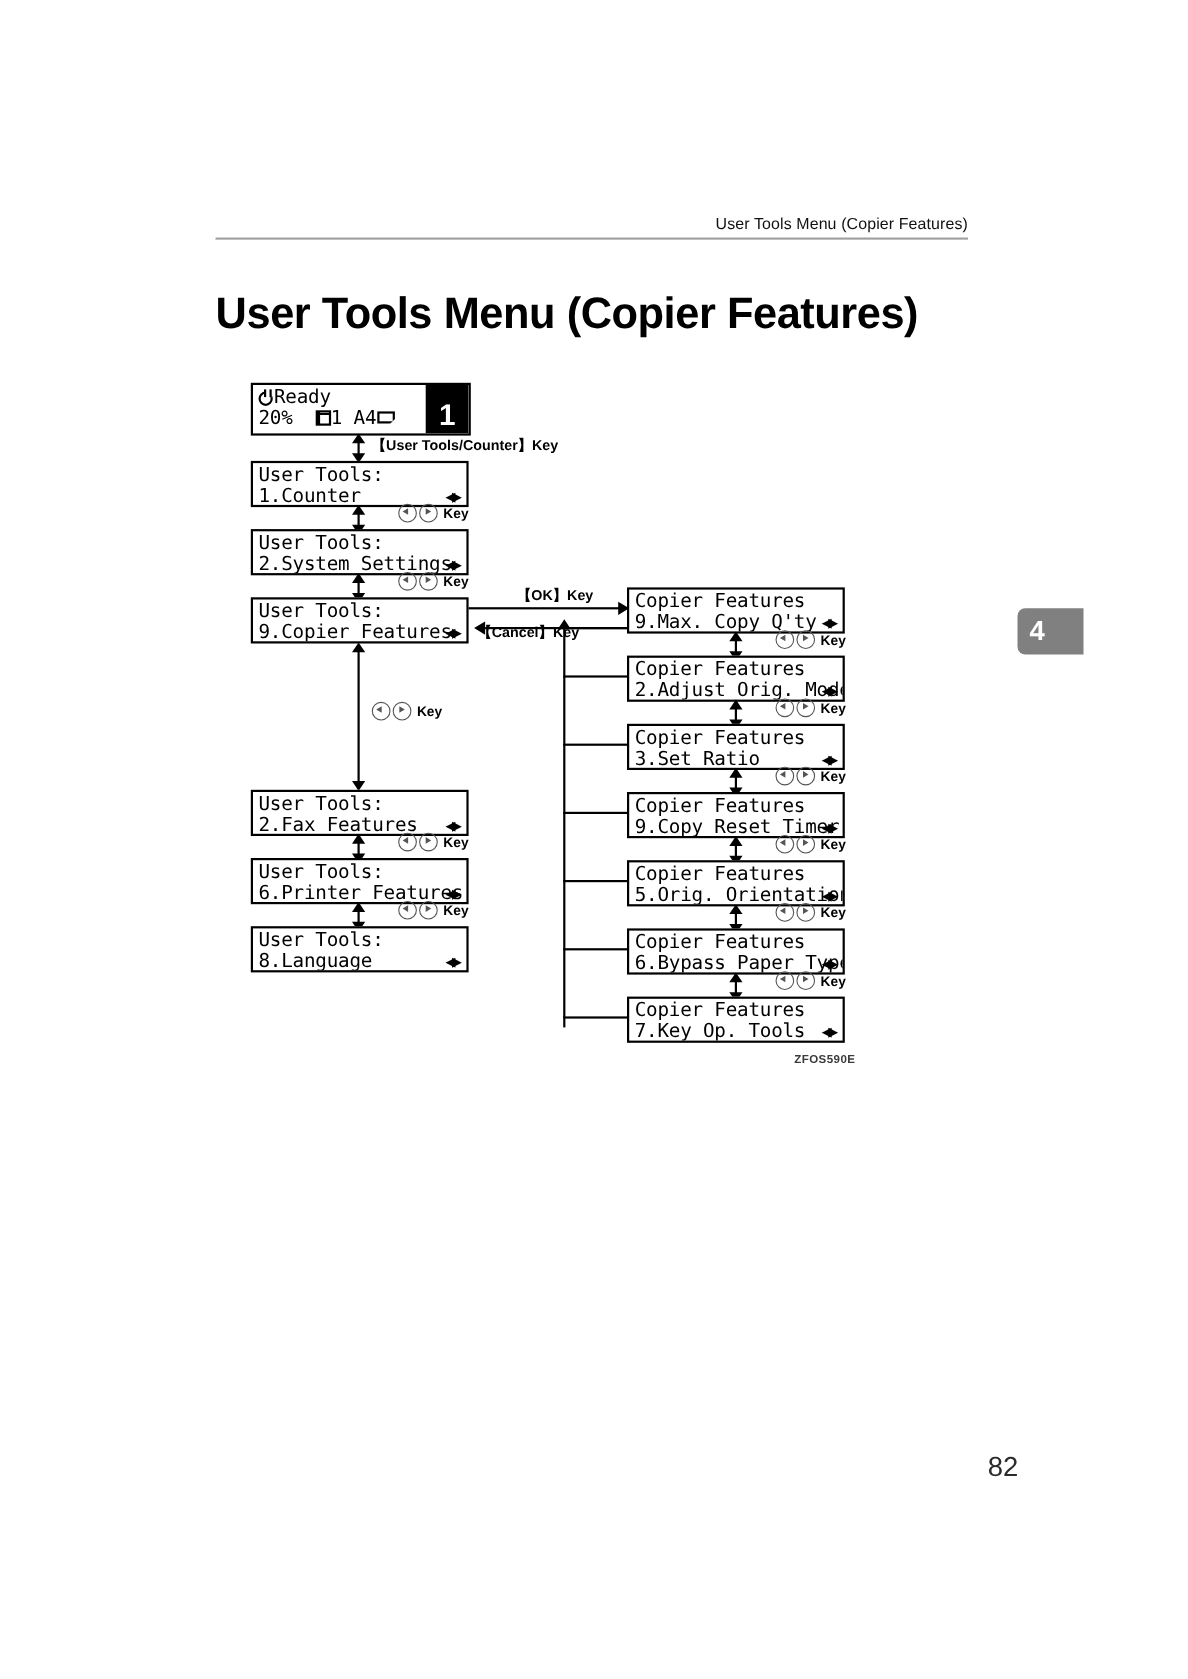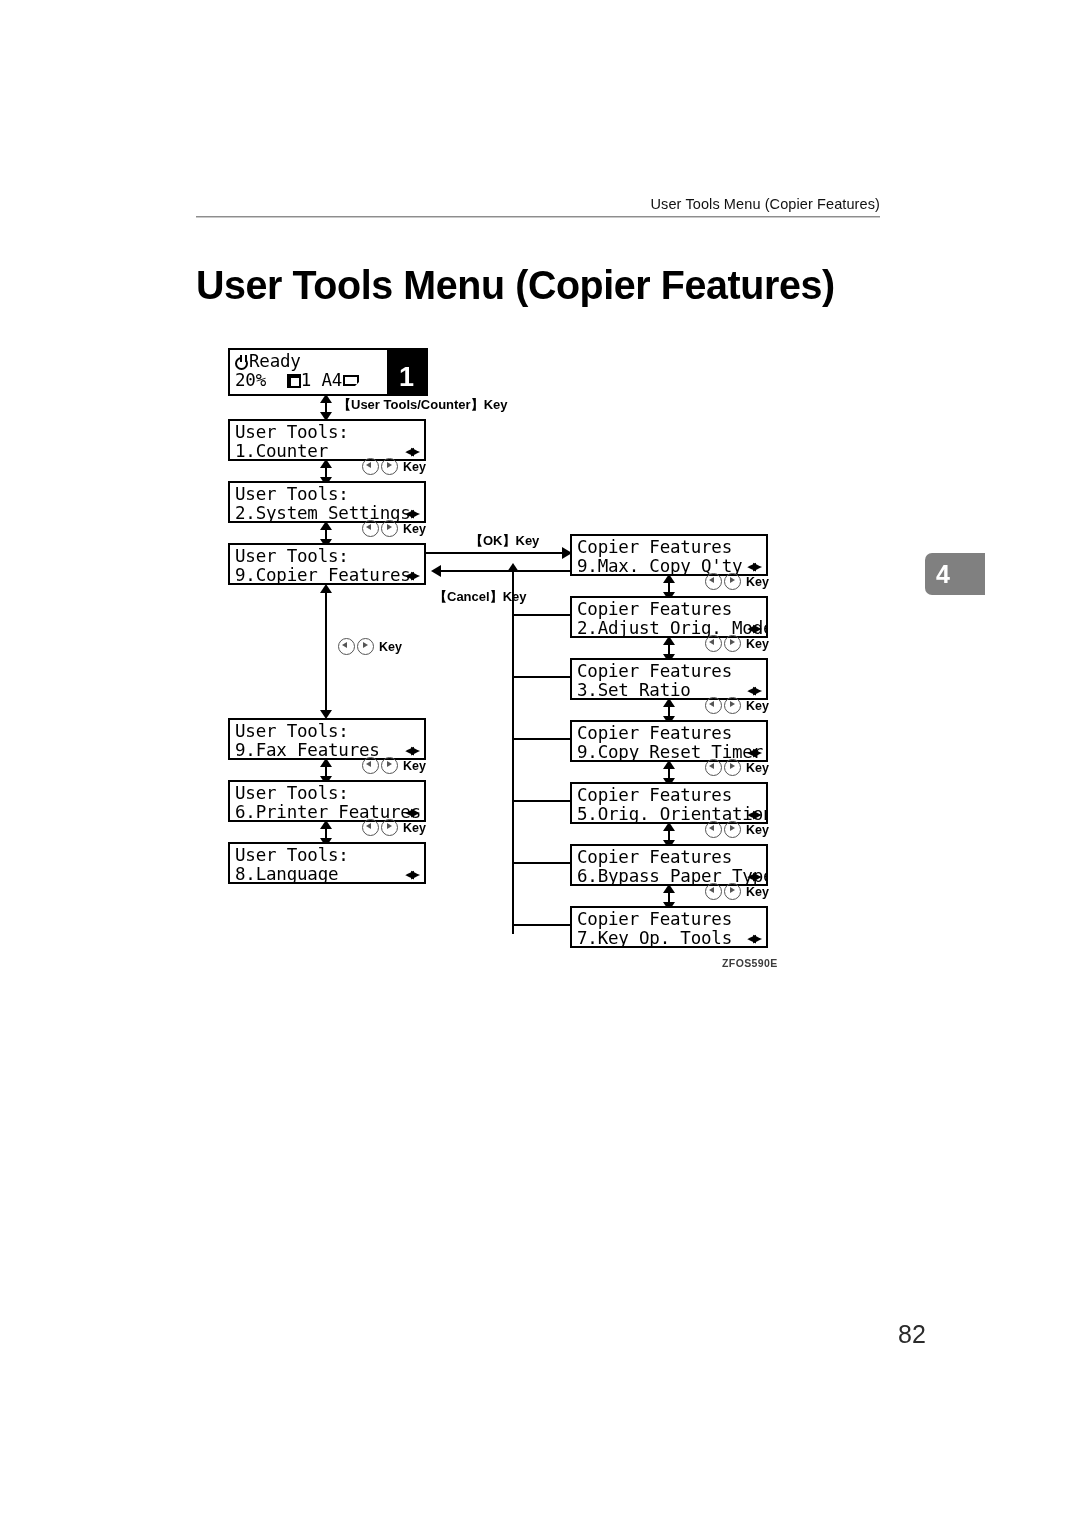--- a/index.html
+++ b/index.html
@@ -218,42 +218,42 @@
     </div>
 
     <div class="hline" style="left:426px;top:552px;width:140px;"></div>
     <div class="arr-rt" style="left:562px;top:547px;"></div>
     <div class="keylabel" style="left:470px;top:532px;">【OK】Key</div>
 
     <div class="hline" style="left:441px;top:570px;width:132px;"></div>
     <div class="arr-lt" style="left:431px;top:565px;"></div>
     <div class="vline" style="left:512px;top:570px;height:364px;"></div>
     <div class="arr-up" style="left:507px;top:563px;"></div>
-    <div class="keylabel" style="left:434px;top:588px;">【Cancel】Key</div>
+    <div class="keylabel" style="left:434px;top:566px;">【Cancel】Key</div>
 
     <div class="hline" style="left:512px;top:570px;width:58px;"></div>
     <div class="hline" style="left:512px;top:614px;width:58px;"></div>
     <div class="hline" style="left:512px;top:676px;width:58px;"></div>
     <div class="hline" style="left:512px;top:738px;width:58px;"></div>
     <div class="hline" style="left:512px;top:800px;width:58px;"></div>
     <div class="hline" style="left:512px;top:862px;width:58px;"></div>
     <div class="hline" style="left:512px;top:924px;width:58px;"></div>
 
     <div class="vline" style="left:325px;top:590px;height:124px;"></div>
     <div class="arr-up" style="left:320px;top:584px;"></div>
     <div class="arr-dn" style="left:320px;top:710px;"></div>
     <div class="lrkey" style="left:338px;top:638px;">
       <span class="circ left"></span>
       <span class="circ right"></span>
       <span class="kt">Key</span>
     </div>
 
     <div class="lcd" style="left:228px;top:718px;width:198px;height:42px;">
       <div class="l1">User Tools:</div>
-      <div class="l2">9.Fax Features</div>
+      <div class="l2">2.Fax Features</div>
       <div class="arrows">◀▶</div>
     </div>
 
     <div class="vline" style="left:325px;top:763px;height:16px;"></div>
     <div class="arr-up" style="left:320px;top:758px;"></div>
     <div class="arr-dn" style="left:320px;top:776px;"></div>
     <div class="lrkey" style="left:362px;top:757px;">
       <span class="circ left"></span>
       <span class="circ right"></span>
       <span class="kt">Key</span>

